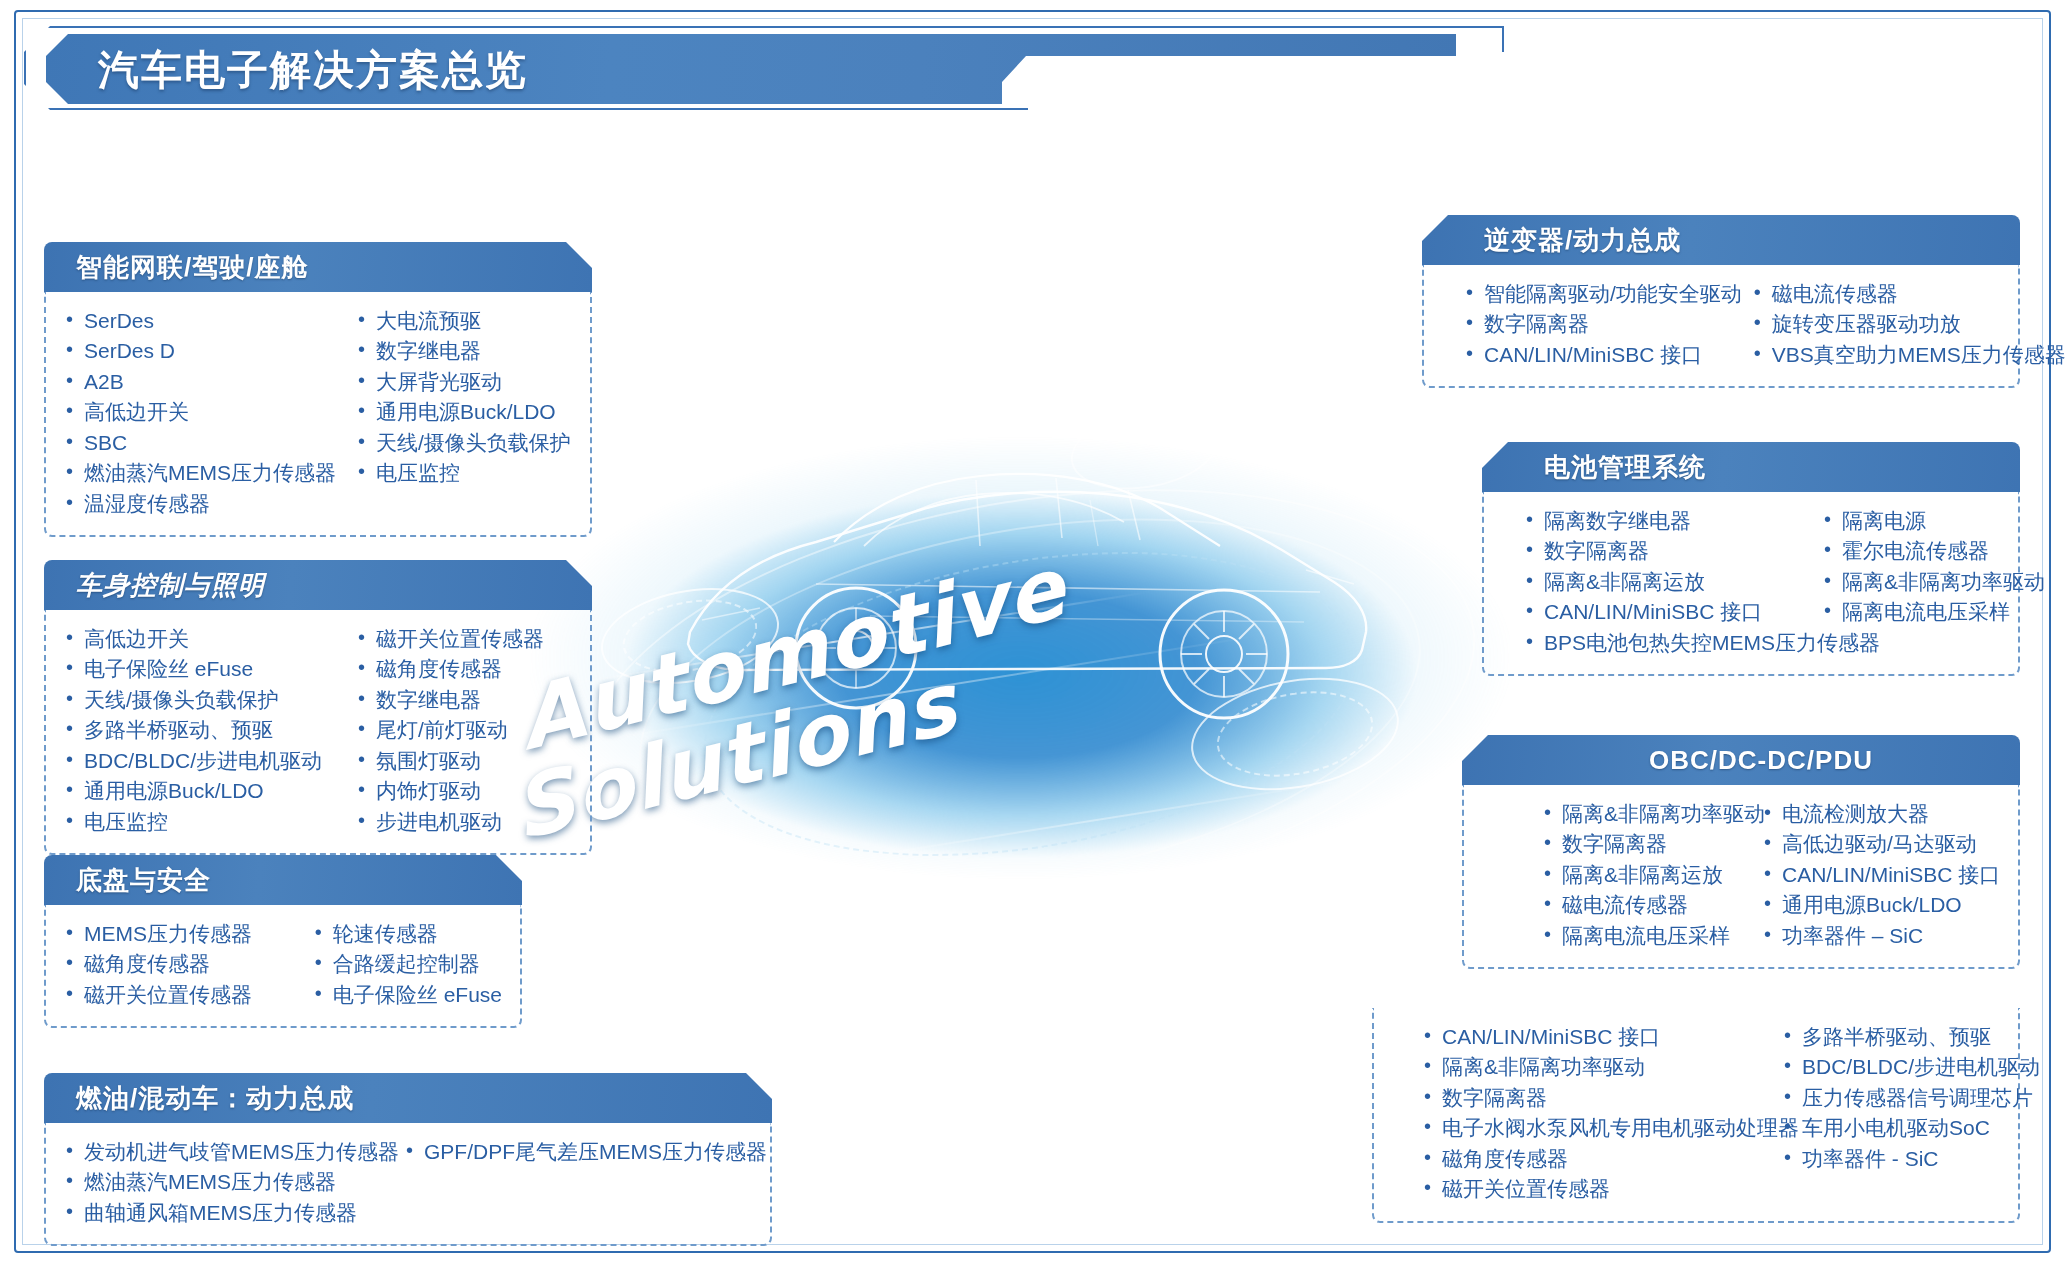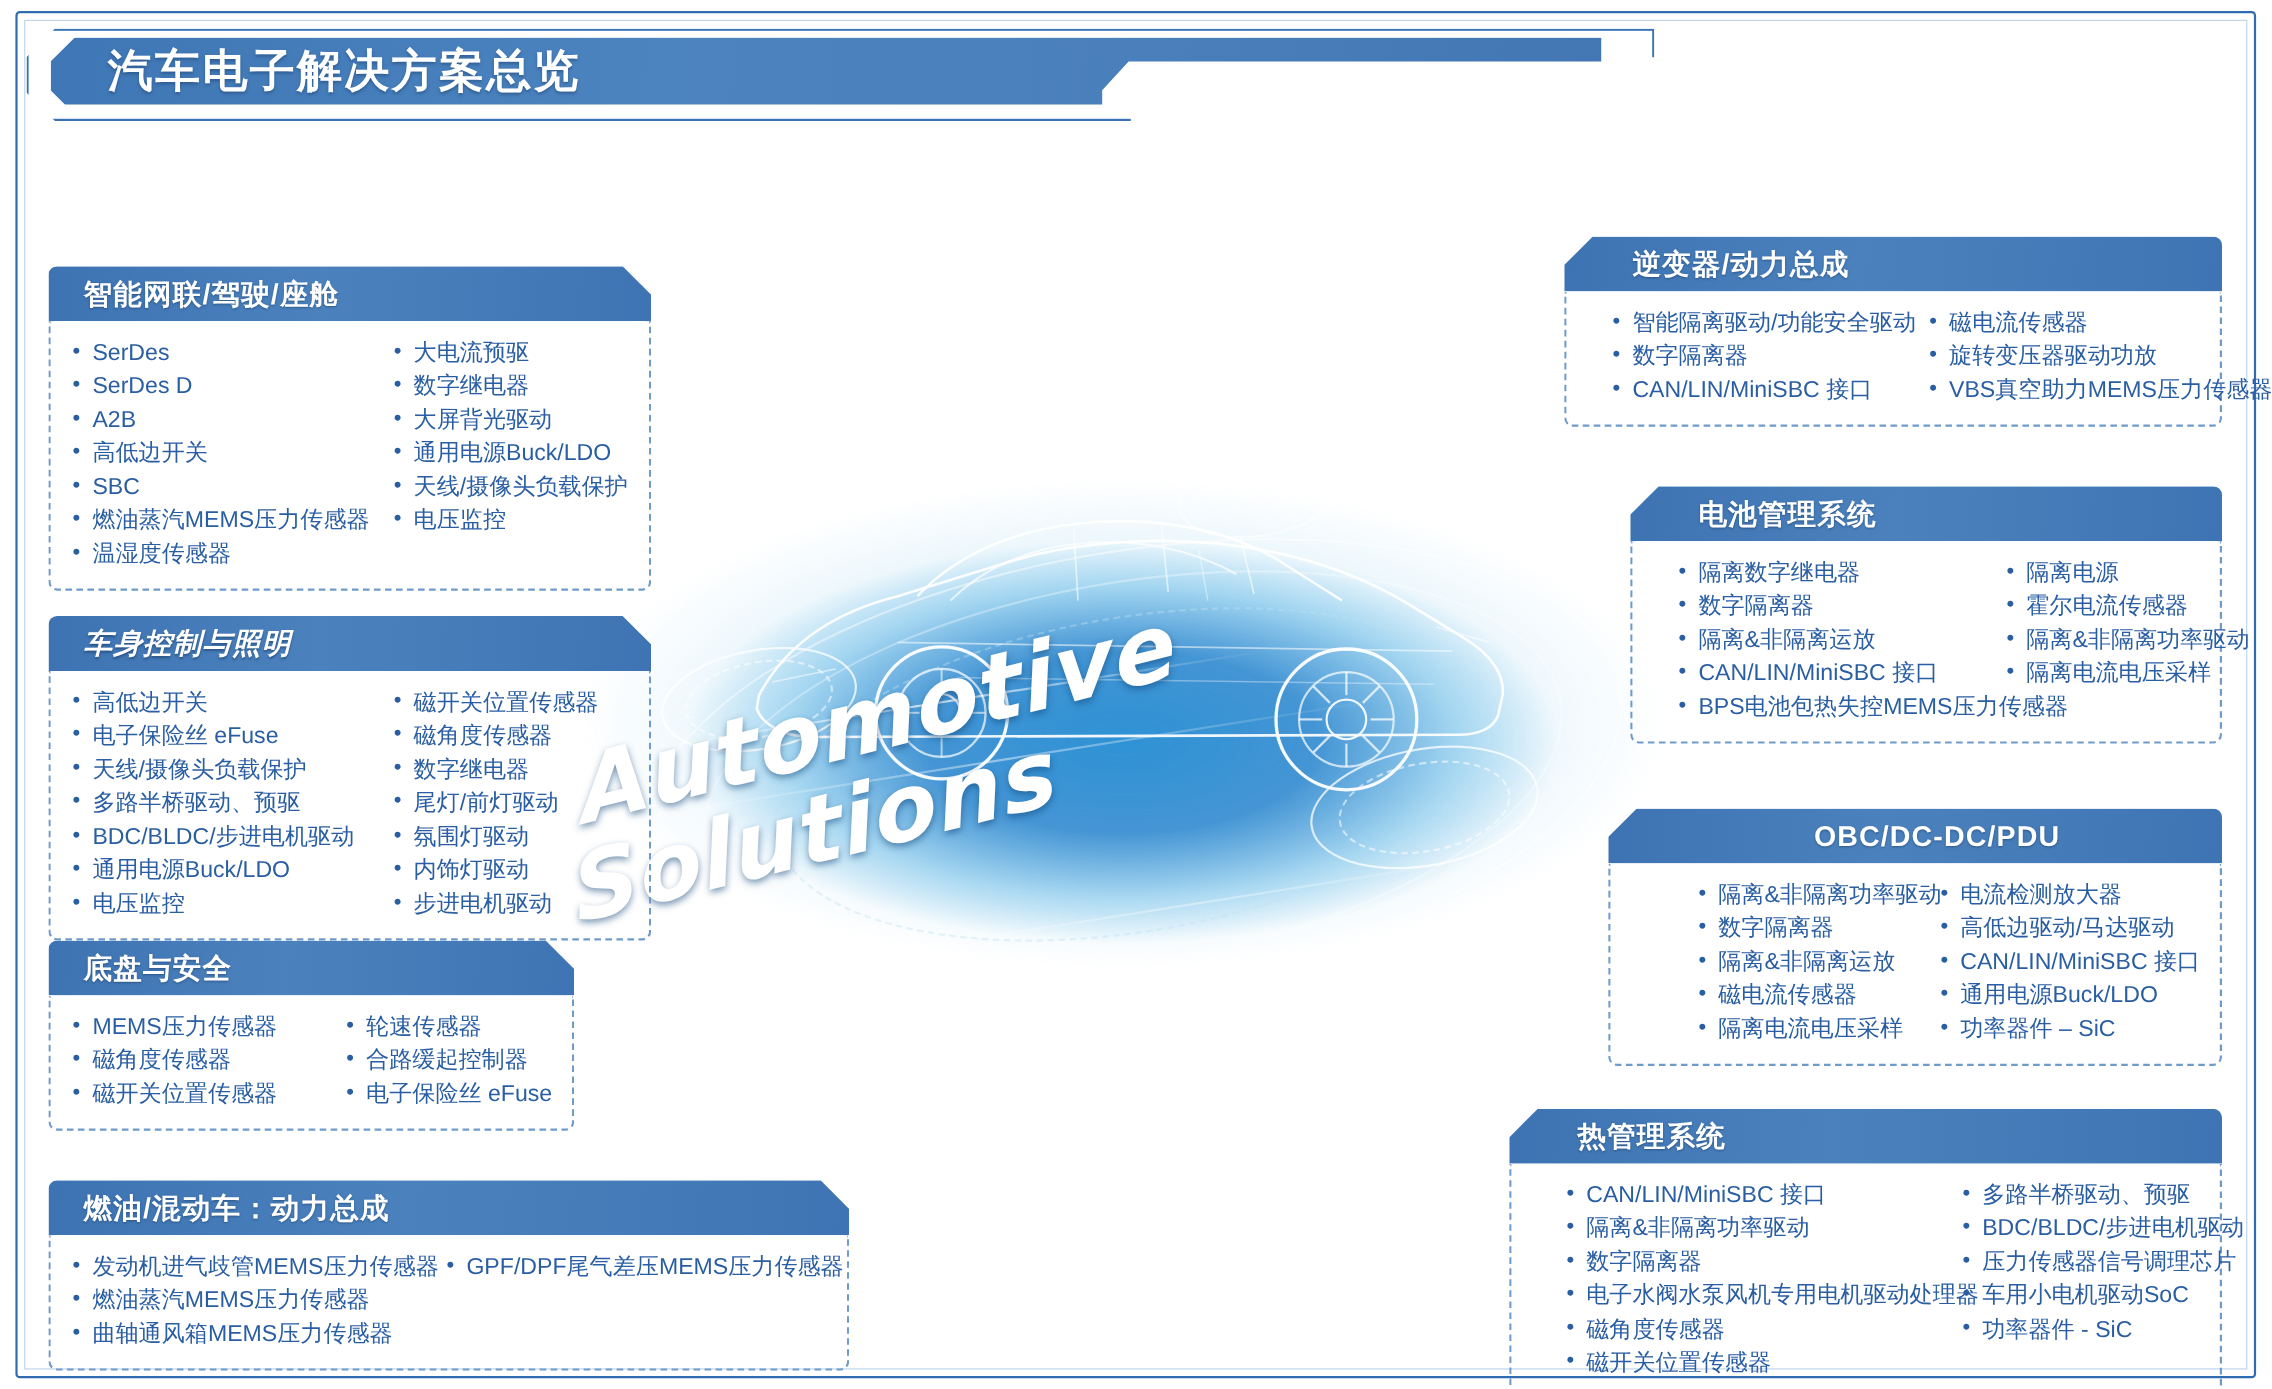--- a/index.html
+++ b/index.html
@@ -26,21 +26,21 @@
 
   
   .header-wrap{ position:absolute; left:24px; top:26px; width:1990px; height:90px; }
   .header-outline{
     position:absolute; left:0; top:0; width:1480px; height:84px;
     border:2px solid #3a72b5;
     background:transparent;
     clip-path:polygon(26px 0, 1480px 0, 1480px 26px, 1030px 26px, 1004px 58px, 1004px 84px, 26px 84px, 0 58px, 0 26px);
   }
   .header-bar{
-    position:absolute; left:22px; top:8px; width:1410px; height:61px;
+    position:absolute; left:22px; top:8px; width:1410px; height:72px;
     background:linear-gradient(95deg,#3f77b6 0%,#4c84c0 40%,#4b81bd 62%,#4277b4 100%);
     clip-path:polygon(22px 0, 1410px 0, 1410px 22px, 980px 22px, 956px 48px, 956px 70px, 22px 70px, 0 48px, 0 22px);
     display:flex; align-items:center;text-align:right;
   }
   .header-title{
     color:#ffffff; font-size:41px; font-weight:bold;
     letter-spacing:2px; margin-left:52px;
     text-shadow:0 2px 3px rgba(20,50,90,.45);
     white-space:nowrap;
   }
@@ -433,21 +433,20 @@
             <li>CAN/LIN/MiniSBC 接口</li>
             <li>通用电源Buck/LDO</li>
             <li>功率器件 – SiC</li>
           </ul>
         </div>
       </div>
     </div>
   </div>
 
   <div class="panel right" id="p-thermal">
-    <div class="head">热管理系统</div>
     <div class="body">
       <div class="cols">
         <div class="col">
           <ul class="items">
             <li>CAN/LIN/MiniSBC 接口</li>
             <li>隔离&amp;非隔离功率驱动</li>
             <li>数字隔离器</li>
             <li>电子水阀水泵风机专用电机驱动处理器</li>
             <li>磁角度传感器</li>
             <li>磁开关位置传感器</li>

